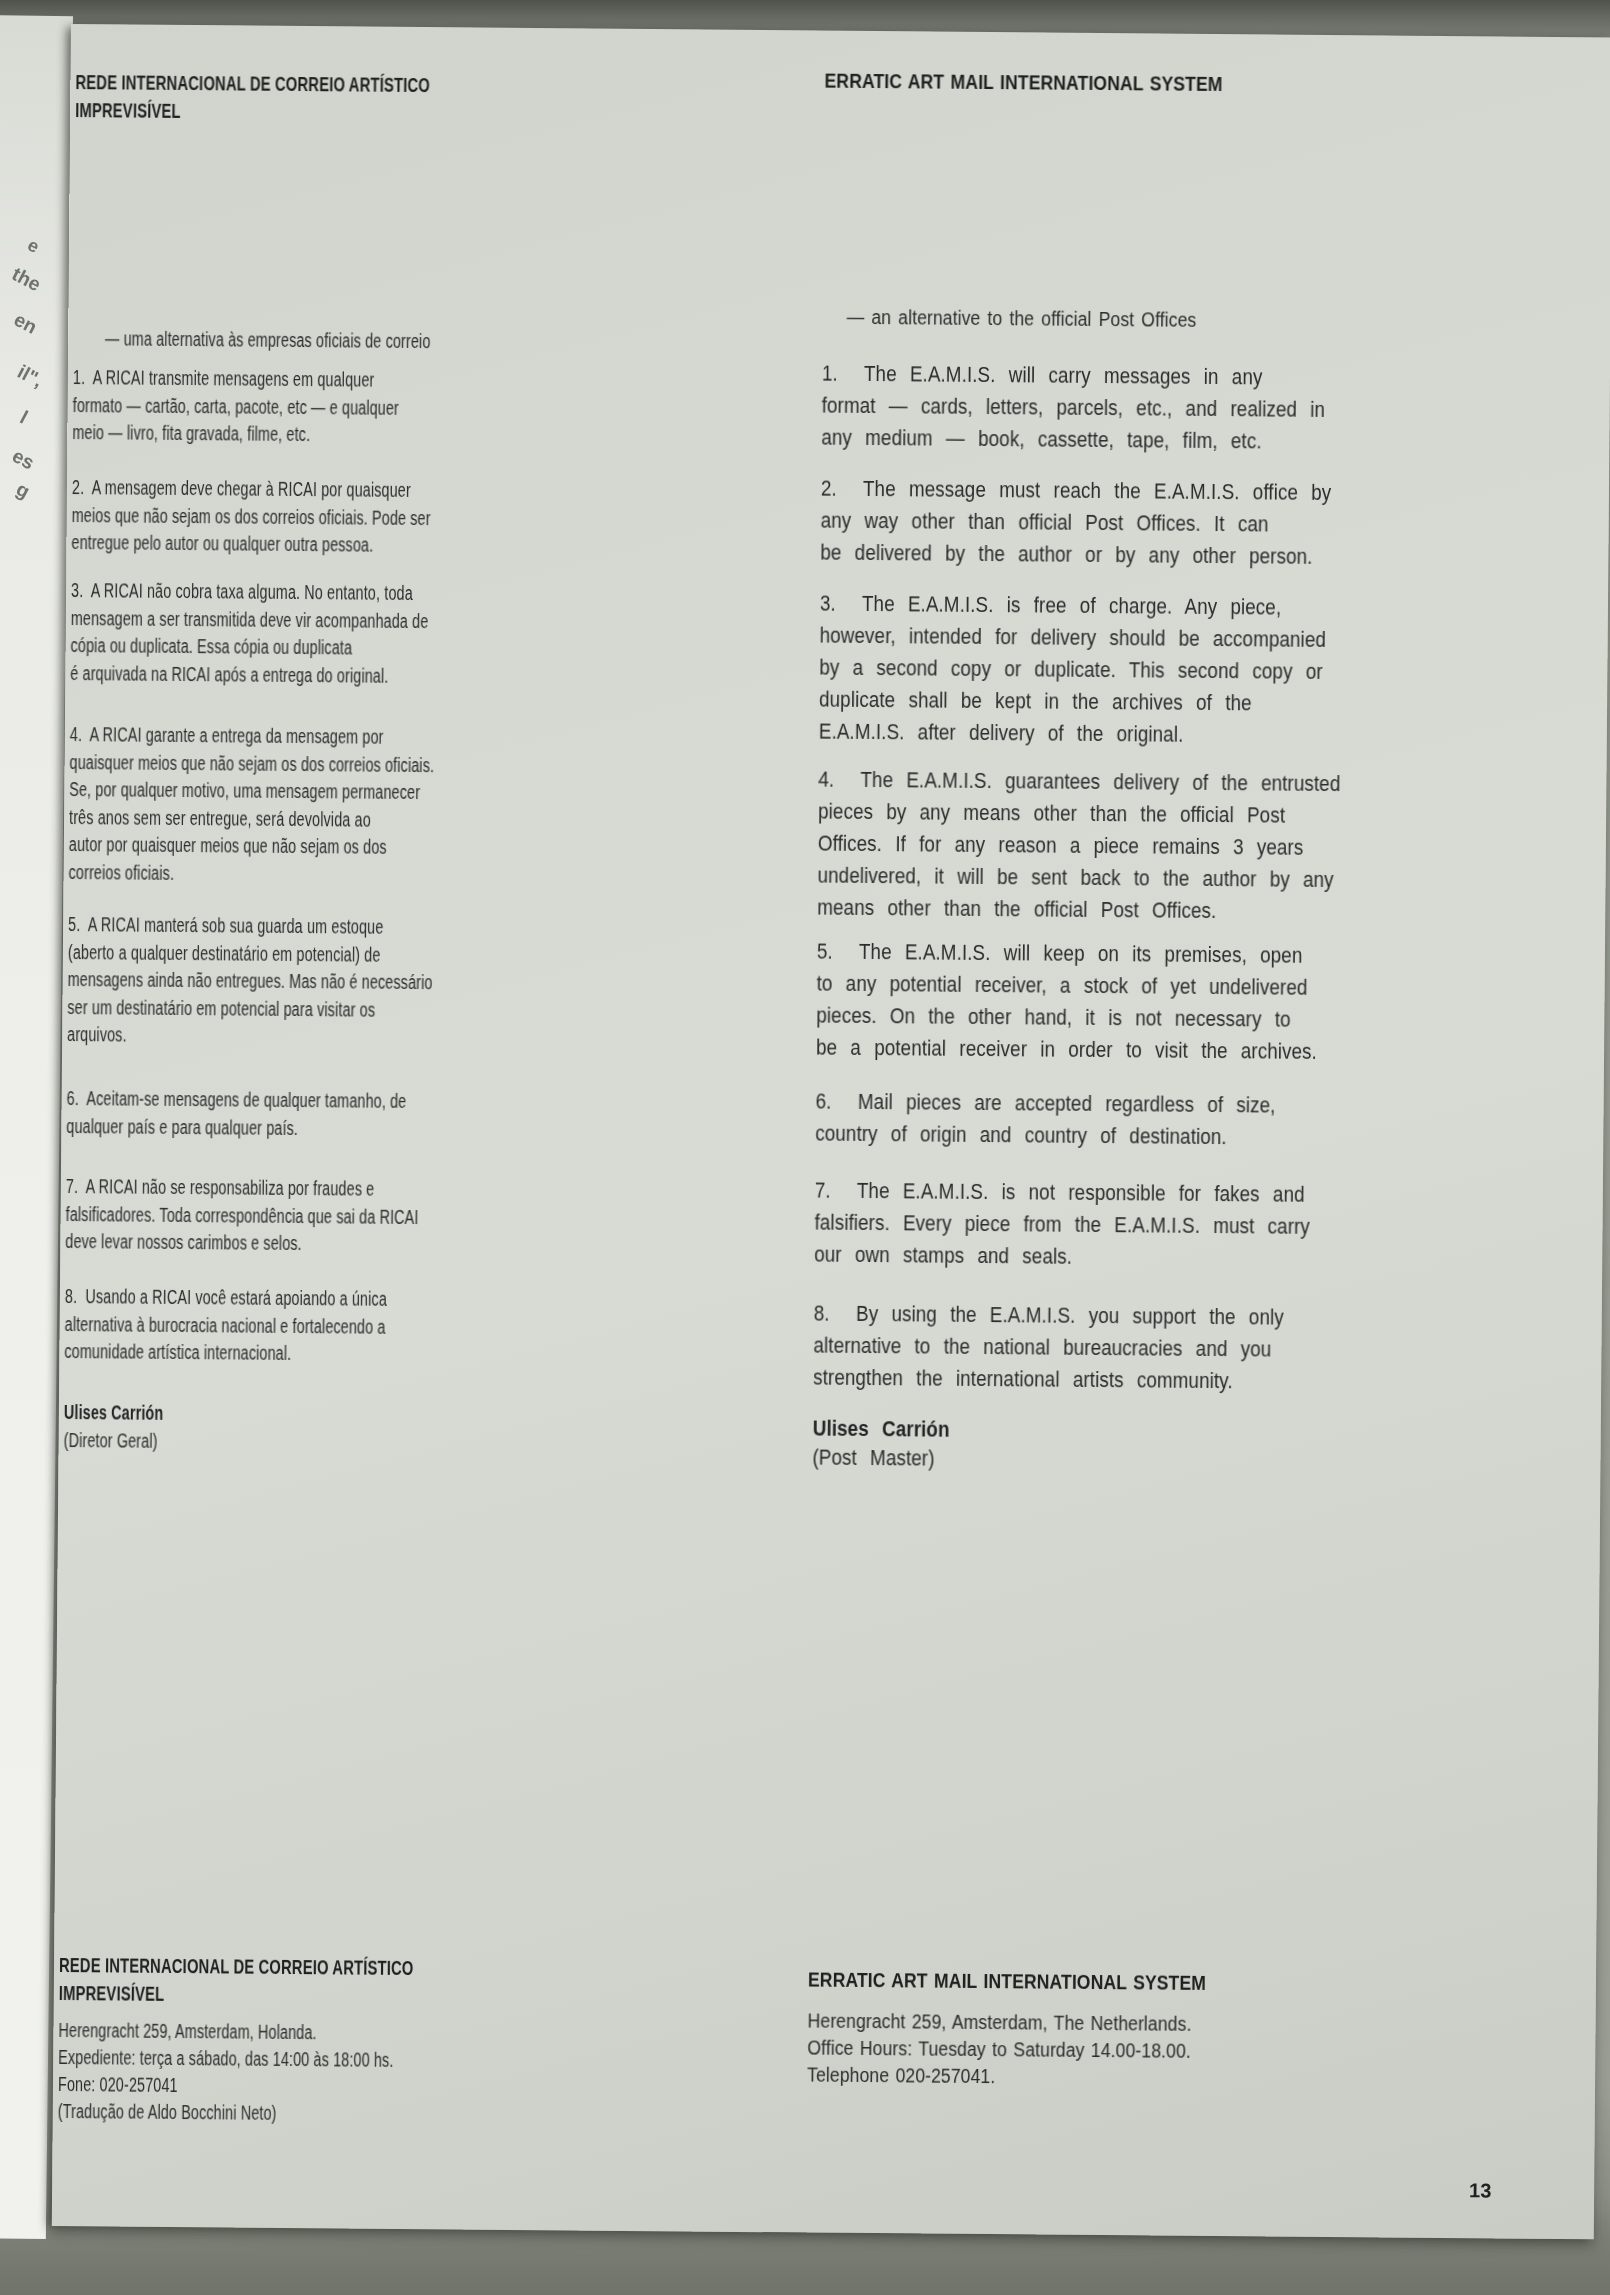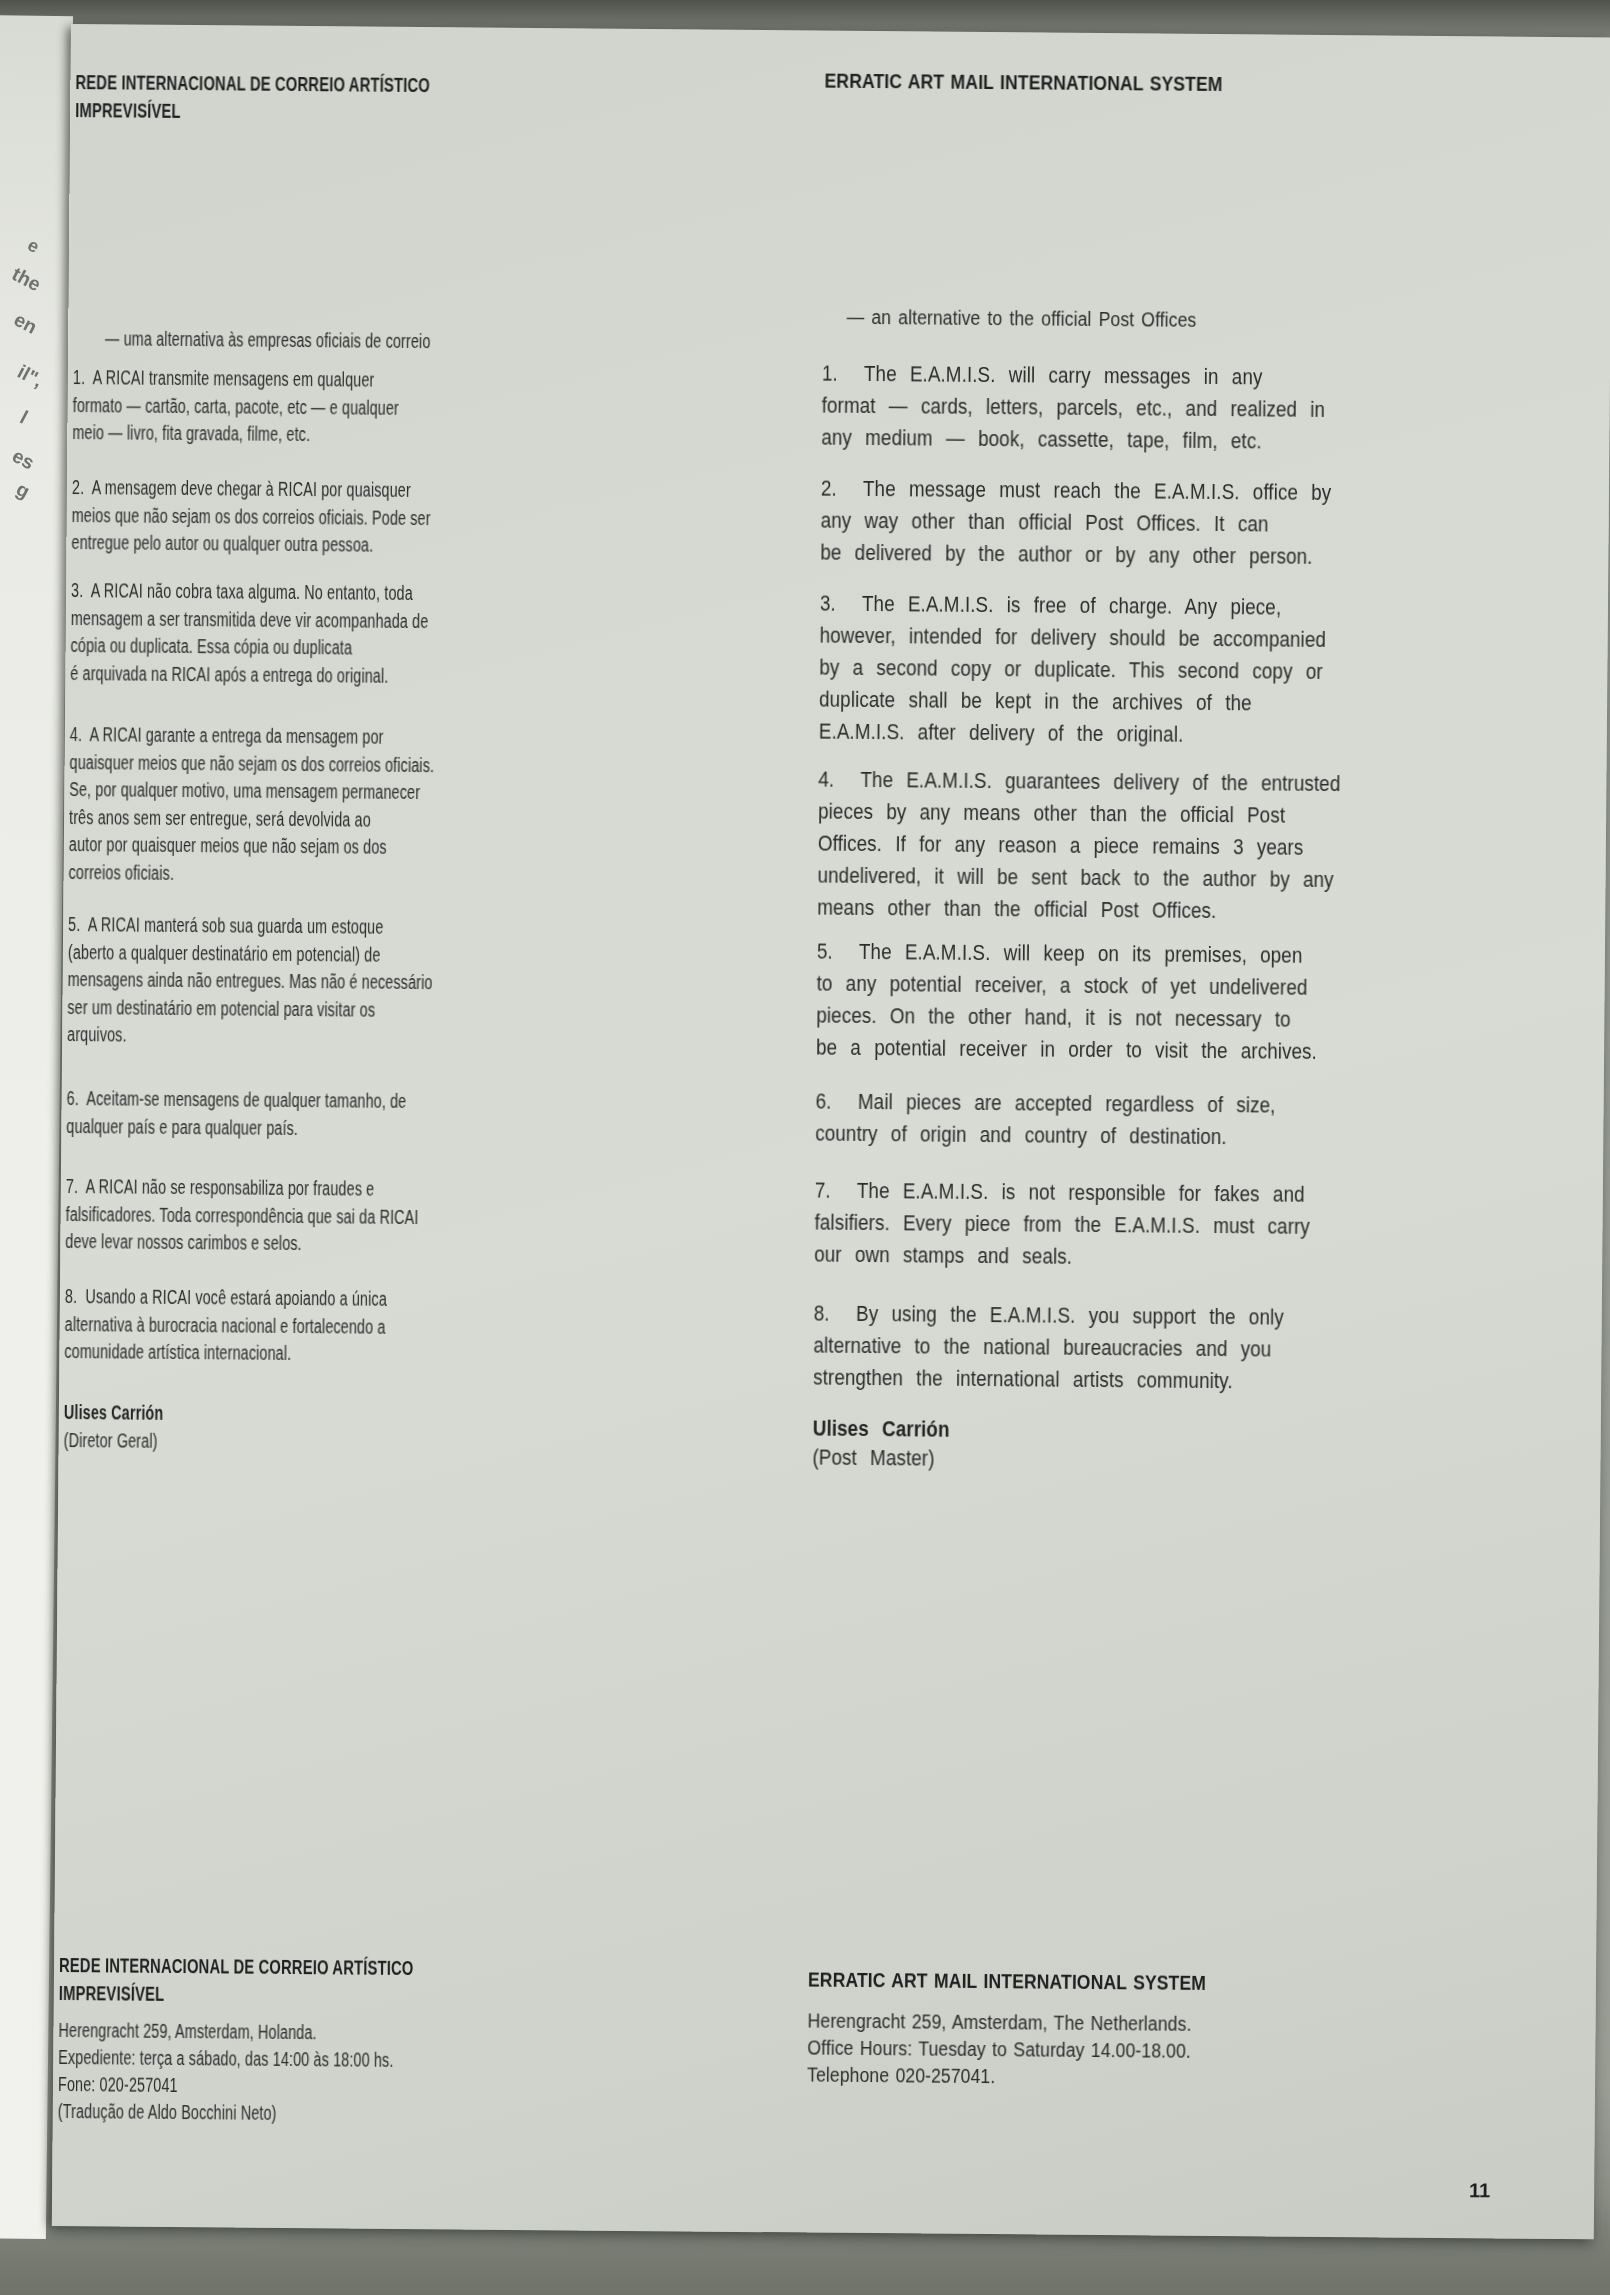--- a/index.html
+++ b/index.html
@@ -157,15 +157,15 @@
 alternative to the national bureaucracies and you
 strengthen the international artists community.</div>
     <div class="blk sig-name R-sig-name">Ulises Carrión</div>
     <div class="blk R-sig-role">(Post Master)</div>
     <div class="blk foot-head R-fhead">ERRATIC ART MAIL INTERNATIONAL SYSTEM</div>
     <div class="blk foot-addr R-faddr">Herengracht 259, Amsterdam, The Netherlands.
 Office Hours: Tuesday to Saturday 14.00-18.00.
 Telephone 020-257041.</div>
   </div>
 
-  <div class="page-number">11</div>
+  <div class="page-number">13</div>
 </div>
 
 
 </body></html>

